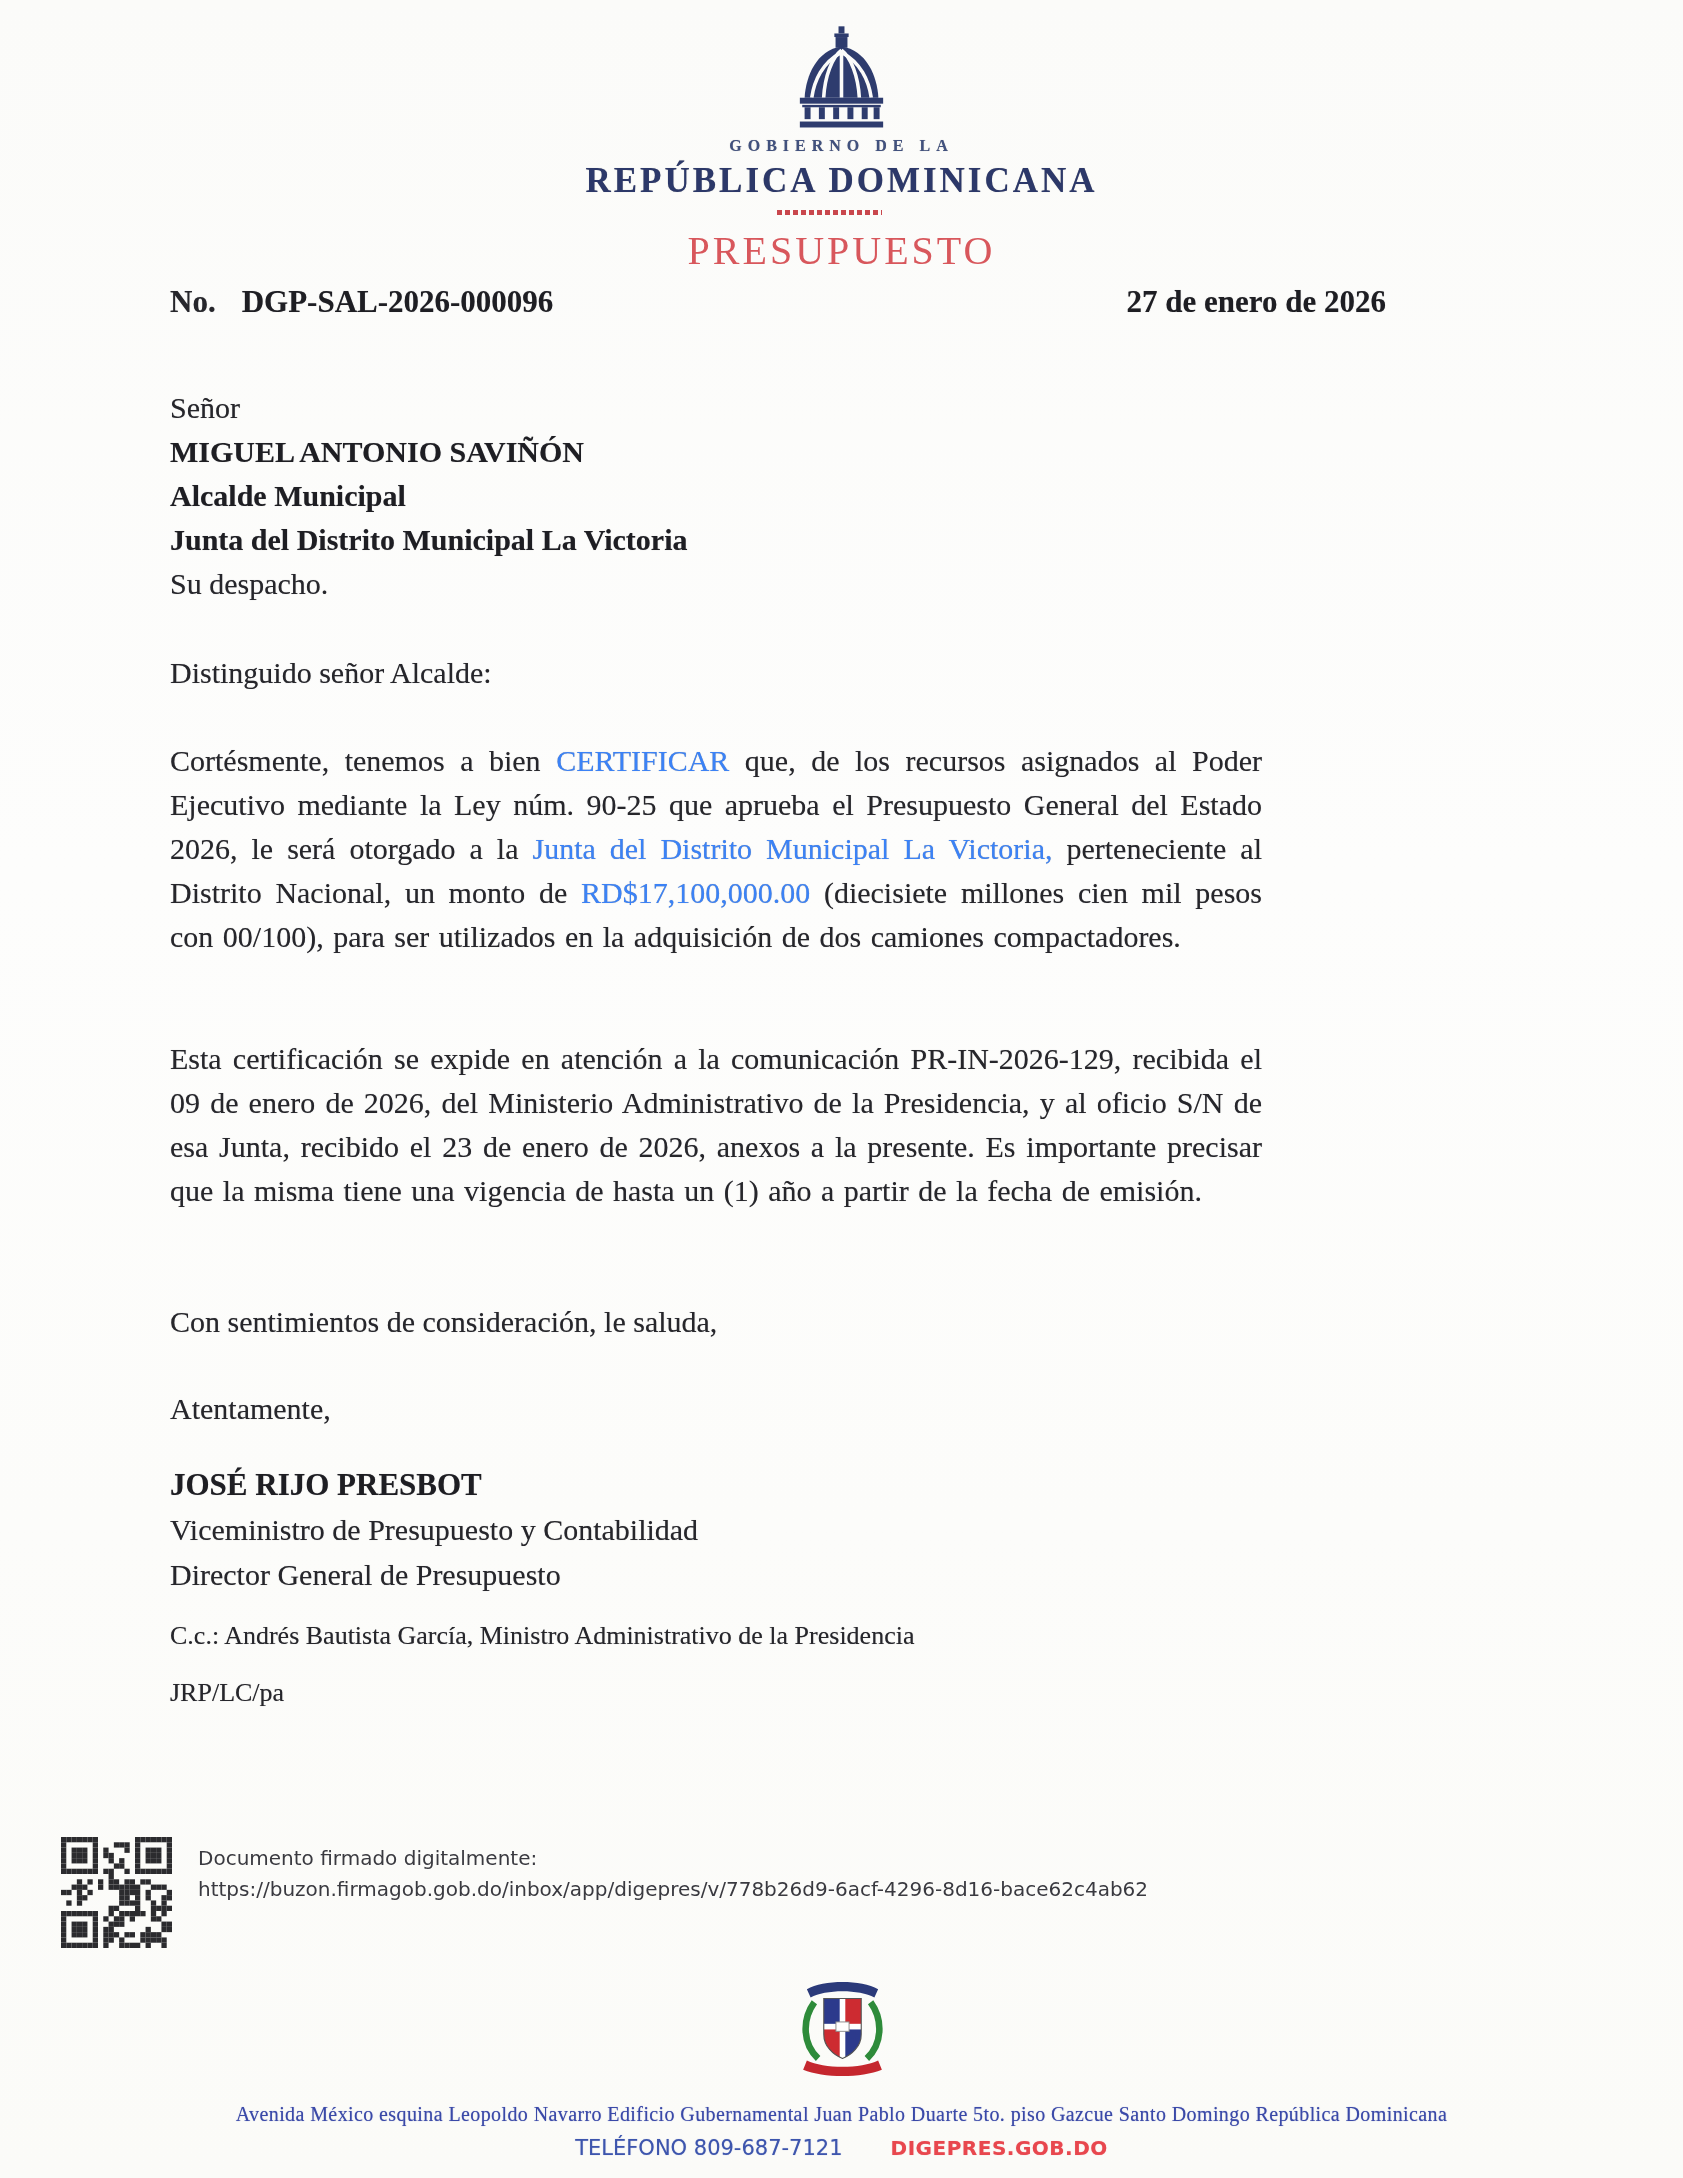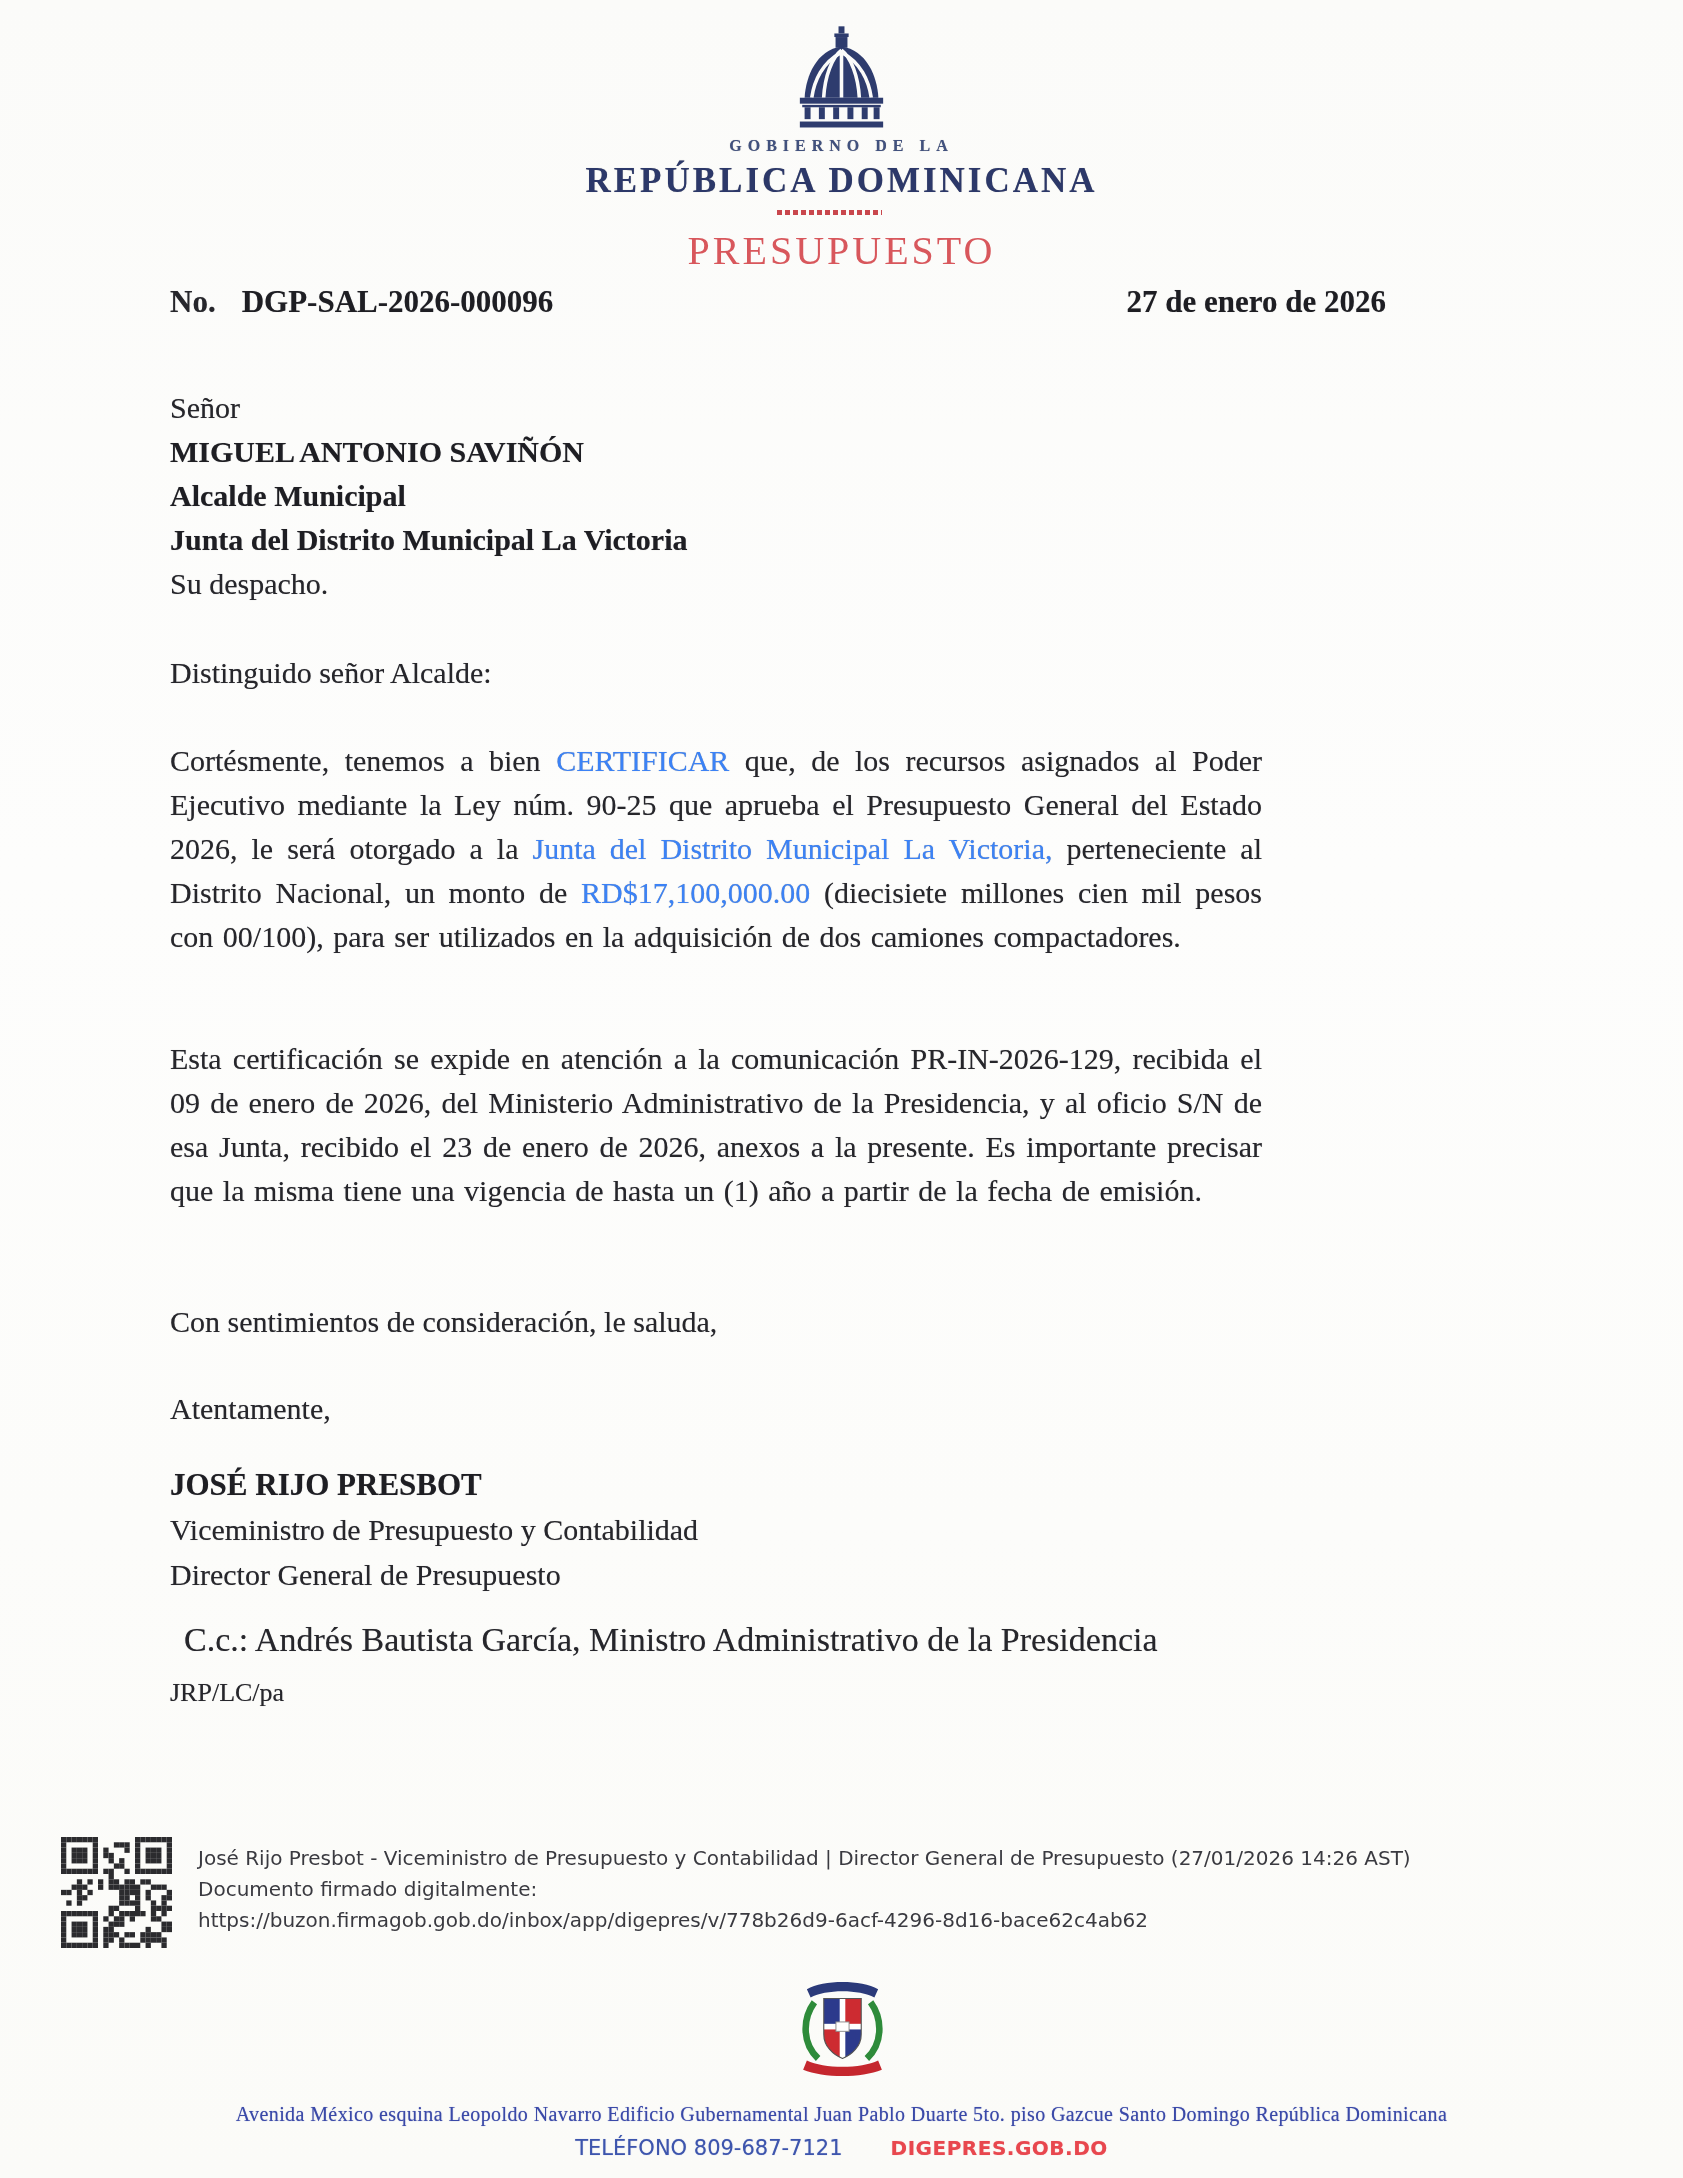--- a/index.html
+++ b/index.html
@@ -34,21 +34,21 @@
 
   .para{left:170px;width:1092px;font-size:30px;line-height:44px;text-align:justify;word-spacing:2px;}
   .p1{top:739px;}
   .p2{top:1037px;}
   .closing{top:1305px;left:170px;font-size:30px;}
   .signoff{top:1392px;left:170px;font-size:30px;}
 
   .sigblock{top:1462px;left:170px;font-size:30px;line-height:45px;}
   .sig-name{font-weight:bold;font-size:31px;color:#1e1e23;}
 
-  .cc{top:1621px;left:170px;font-size:34px;margin-left:14px;}
+  .cc{top:1621px;left:170px;font-size:26px;}
   .initials{top:1678px;left:170px;font-size:26px;}
 
   
   .qr{top:1837px;left:61px;width:111px;height:111px;}
   .digsig{top:1843px;left:198px;font-family:"DejaVu Sans",sans-serif;font-size:20px;line-height:31px;color:#3a3a40;}
 
   
   .coat{top:1976px;left:calc(50% - 57px);}
   .address{top:2103px;left:0;width:100%;text-align:center;font-size:20px;font-weight:normal;
     letter-spacing:0.4px;color:#3a49a8;text-shadow:0 0 1px rgba(58,73,168,.55);}
@@ -336,21 +336,20 @@
     <rect x="102.6" y="102.6" width="5.4" height="5.4"></rect>
     <rect x="43.2" y="108.0" width="5.4" height="5.4"></rect>
     <rect x="59.4" y="108.0" width="5.4" height="5.4"></rect>
     <rect x="64.8" y="108.0" width="5.4" height="5.4"></rect>
     <rect x="70.2" y="108.0" width="5.4" height="5.4"></rect>
     <rect x="75.6" y="108.0" width="5.4" height="5.4"></rect>
     <rect x="86.4" y="108.0" width="5.4" height="5.4"></rect>
     <rect x="102.6" y="108.0" width="5.4" height="5.4"></rect>
   </svg>
 <div class="abs digsig">
-  <div>José Rijo Presbot - Viceministro de Presupuesto y Contabilidad | Director General de Presupuesto (27/01/2026 14:26 AST)</div>
   <div>Documento firmado digitalmente:</div>
   <div>https://buzon.firmagob.gob.do/inbox/app/digepres/v/778b26d9-6acf-4296-8d16-bace62c4ab62</div>
 </div>
 
 <svg class="abs coat" viewBox="0 0 120 112" width="115" height="105">
   <path d="M22,14 C40,4 80,4 98,14 L94,23 C78,14 42,14 26,23 Z" fill="#2b3a7a"></path>
   <path d="M30,28 C17,46 17,72 34,88" stroke="#2e8b3a" stroke-width="7" fill="none"></path>
   <path d="M90,28 C103,46 103,72 86,88" stroke="#2e8b3a" stroke-width="7" fill="none"></path>
   <clipPath id="sh">
       <path d="M40,24 L80,24 L80,62 C80,75 70,84 60,88 C50,84 40,75 40,62 Z"></path>

